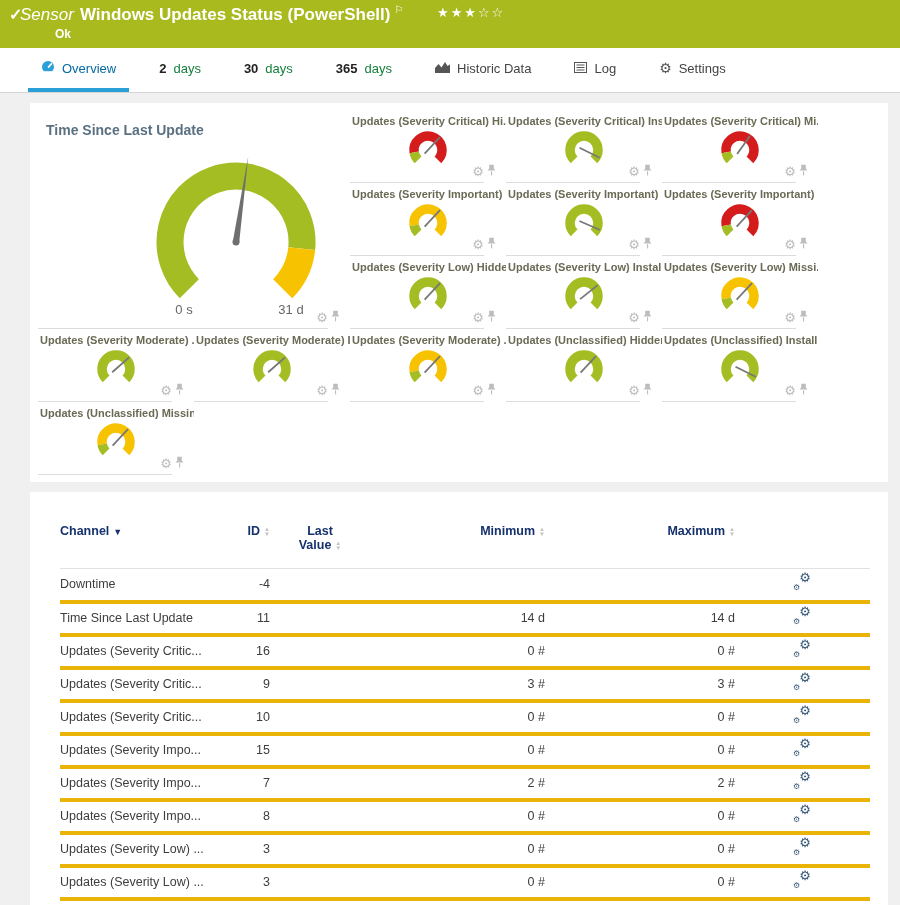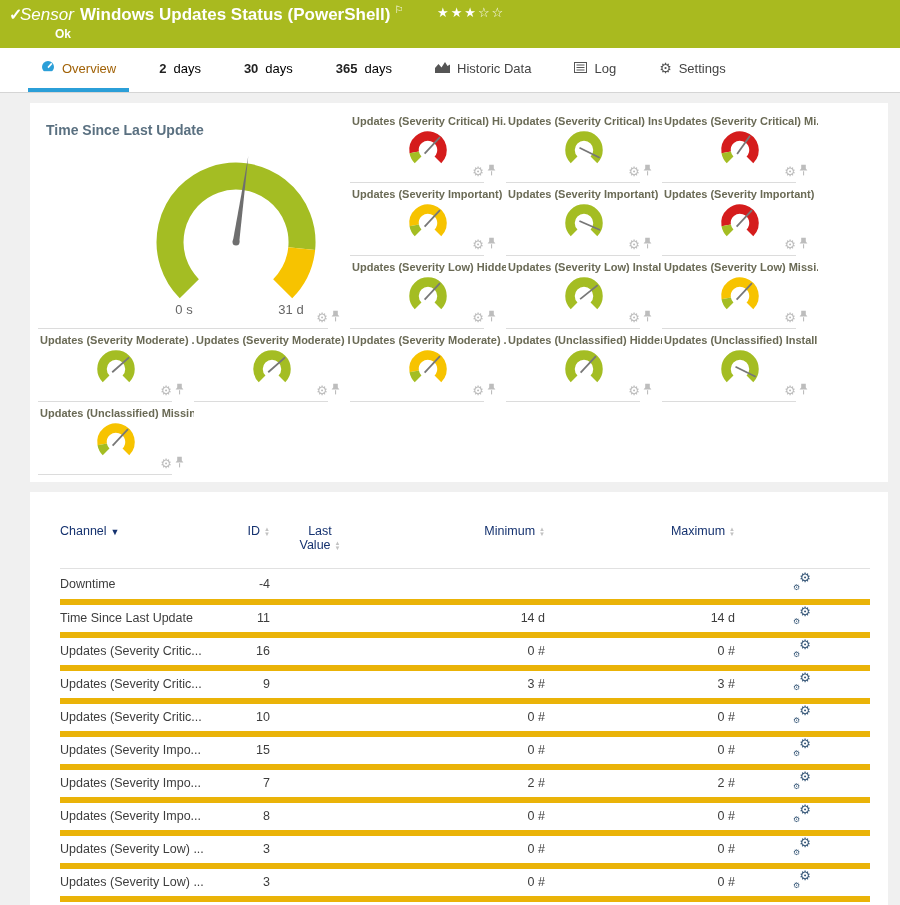--- a/index.html
+++ b/index.html
@@ -19,23 +19,23 @@
   .title{font-weight:bold}
   .flag{font-size:10px;vertical-align:super;margin-left:4px}
   .stars{position:absolute;left:437px;top:5px;font-size:13px;letter-spacing:2px;color:#fff}
   .status{position:absolute;left:55px;top:27px;font-weight:bold;font-size:12px}
 
   
   .tabbar{background:#fff;height:45px;border-bottom:1px solid #d5d5d5;
           display:flex;align-items:stretch;padding-left:28px}
   .tab{display:flex;align-items:center;gap:7px;padding:0 13px;margin-right:17px;
        font-size:13px;color:#444;cursor:pointer;border-bottom:4px solid transparent;white-space:nowrap}
-  .tab.active{border-bottom-color:var(--blue);color:#a16207}
+  .tab.active{border-bottom-color:var(--blue);color:#0369a1}
   .tab b{color:#222;font-weight:bold}
-  .tab .dim{color:#000000}
+  .tab .dim{color:#15803d}
   .tab .glyph{font-size:14px;color:#555;line-height:1}
 
   
   .card{position:absolute;left:30px;right:12px;background:#fff}
   #gauge-card{top:103px;height:379px}
   #table-card{top:492px;height:413px;padding-top:26px}
 
   
   #gauge-grid{display:grid;grid-template-columns:repeat(5,156px);
               grid-auto-rows:73px;padding:7px 0 0 8px}
@@ -50,25 +50,25 @@
   .cellicons .gear{font-size:13px;line-height:1;color:#bdbdbd;cursor:pointer}
 
   #main-cell{grid-column:1/3;grid-row:1/4}
   #main-cell h2{font-size:14px;color:#5a7080;margin:0;padding:12px 0 0 8px;font-weight:bold}
   #main-cell svg.big{position:absolute;top:24px;right:4px}
 
   
   table{border-collapse:collapse;margin-left:30px;table-layout:fixed}
   col.c-channel{width:165px} col.c-id{width:45px} col.c-lv{width:100px}
   col.c-min{width:175px} col.c-max{width:190px} col.c-ico{width:135px}
-  th{color:var(--navy);font-size:12.5px;font-weight:normal;vertical-align:top;
+  th{color:var(--navy);font-size:12.5px;font-weight:bold;vertical-align:top;
      padding:6px 0 16px 0;cursor:pointer}
   thead tr{border-bottom:1px solid #e1e1e1}
   td{font-size:12.5px;color:#3d3d3d;height:33px;padding:0}
-  tbody tr{border-bottom:6px solid #eab308;cursor:pointer}
+  tbody tr{border-bottom:4px solid #eab308;cursor:pointer}
   .al{text-align:left}.ar{text-align:right}.ac{text-align:center}
   .sorts{display:inline-flex;flex-direction:column;vertical-align:middle;margin-left:4px}
   .sorts i{font-style:normal;font-size:6px;line-height:5px;color:#c2c2c2}
   .sorted-arrow{font-size:9px;color:var(--navy);margin-left:4px}
   .chset{position:relative;display:inline-block;width:17px;height:15px;
          color:#3a5a7a;cursor:pointer}
   .chset .g1{position:absolute;right:0;top:-4px;font-size:13px;line-height:1}
   .chset .g2{position:absolute;left:-1px;bottom:-2px;font-size:8px;line-height:1}
 </style>
 </head>

